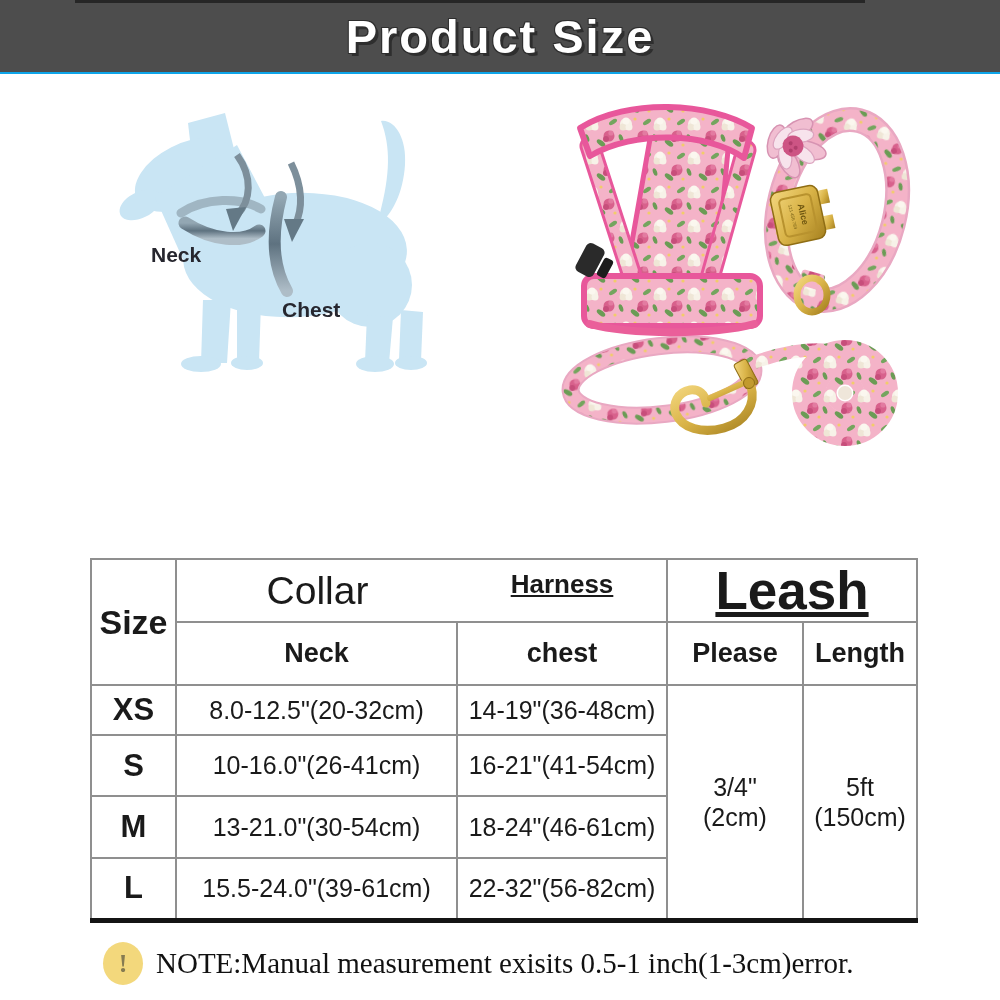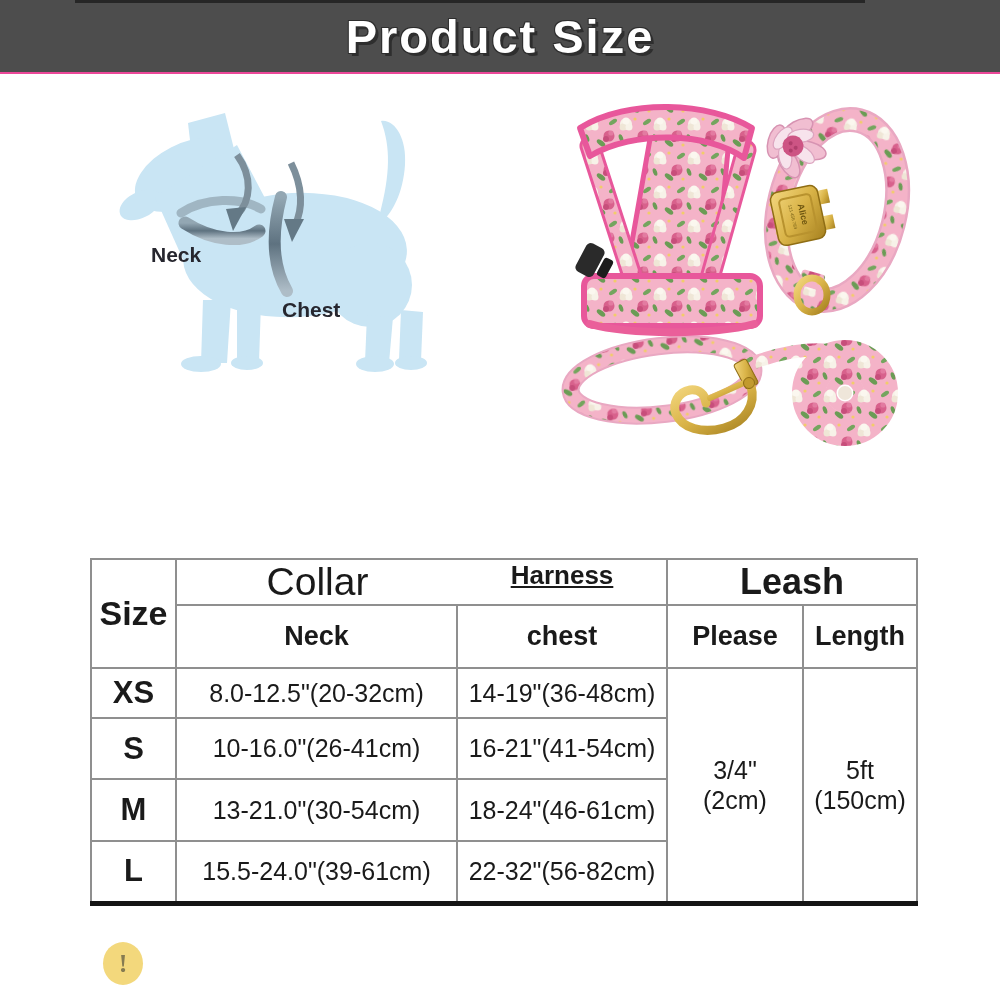--- a/index.html
+++ b/index.html
@@ -1,42 +1,42 @@
 <!DOCTYPE html>
 <html><head>
 <meta charset="utf-8">
 <style>
   html,body{margin:0;padding:0;background:#ffffff;}
   .page{position:relative;width:1000px;height:1000px;background:#ffffff;overflow:hidden;
         font-family:"Liberation Sans",sans-serif;color:#1a1a1a;}
 
   
   .header{position:absolute;left:0;top:0;width:1000px;height:72px;background:#4d4d4d;
-          border-bottom:2px solid #ec4899;display:flex;align-items:center;justify-content:center;}
+          border-bottom:2px solid #0ea5e9;display:flex;align-items:center;justify-content:center;}
   .header-topline{position:absolute;left:75px;top:0;width:790px;height:3px;background:#262626;}
   .title{font-size:47px;font-weight:bold;color:#ffffff;letter-spacing:2px;
          text-shadow:3px 3px 0 #2e2e2e,-1px -1px 0 #2e2e2e,1px -1px 0 #2e2e2e,-1px 1px 0 #2e2e2e;}
 
   
   .dog-wrap{position:absolute;left:85px;top:105px;width:470px;height:345px;}
   .product-wrap{position:absolute;left:550px;top:82px;width:445px;height:378px;}
 
   .instructions{position:absolute;left:95px;top:452px;width:845px;
                 font-size:23.5px;line-height:31px;color:#161616;}
   .instructions div{white-space:nowrap;}
 
   
   .size-table{position:absolute;left:90px;top:558px;width:826px;border-collapse:collapse;
               table-layout:fixed;border:2px solid #8f8f8f;border-bottom:5px solid #141414;}
   .size-table td{border:2px solid #8f8f8f;text-align:center;vertical-align:middle;padding:0;color:#1a1a1a;}
   .size-h{font-size:34px;font-weight:bold;}
   .group-flex{display:flex;width:100%;}
   .group-flex .g1{width:281px;font-size:39px;font-weight:normal;}
   .group-flex .g2{flex:1;font-size:26px;font-weight:bold;text-decoration:underline;}
-  .leash-h{font-size:36px;font-weight:bold;}
+  .leash-h{font-size:53px;font-weight:bold;text-decoration:underline;}
   .sub-h{font-size:27px;font-weight:bold;}
   .row-size{font-size:31px;font-weight:bold;}
   .val{font-size:25px;}
   .merged{font-size:25px;line-height:30px;}
 
   
   .note{position:absolute;left:103px;top:942px;display:flex;align-items:center;}
   .note-icon{width:40px;height:43px;border-radius:50%;background:#f3d87c;
              display:flex;align-items:center;justify-content:center;
              font-family:"Liberation Serif",serif;font-weight:bold;font-size:26px;color:#867b51;}
@@ -249,15 +249,16 @@
     <tr style="height:62px">
       <td class="row-size">L</td>
       <td class="val">15.5-24.0"(39-61cm)</td>
       <td class="val">22-32"(56-82cm)</td>
     </tr>
   </tbody>
     </table>
 
   <div class="note">
     <div class="note-icon">!</div>
+    <div class="note-text">NOTE:Manual measurement exisits 0.5-1 inch(1-3cm)error.</div>
   </div>
 
 </div>
 
 </body></html>

